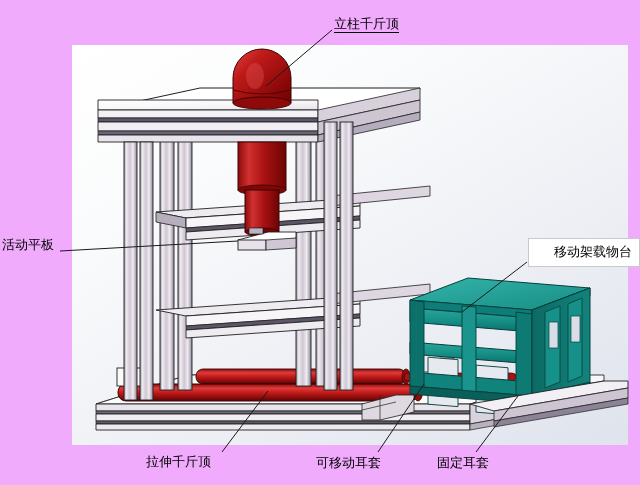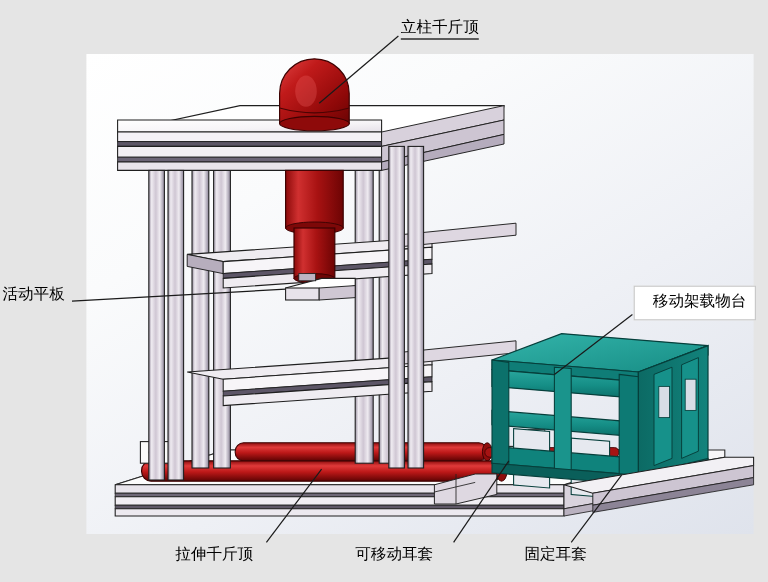--- a/index.html
+++ b/index.html
@@ -4,21 +4,21 @@
 <style>
   html, body {
     margin: 0;
     padding: 0;
     background: #ffffff;
   }
   #stage {
     position: relative;
     width: 640px;
     height: 485px;
-    background: #e5e5e5;
+    background: #f0abfc;
     overflow: hidden;
     font-family: "DejaVu Sans", "Liberation Sans", sans-serif;
   }
   
   #viewport-bg {
     position: absolute;
     left: 72px;
     top: 45px;
     width: 556px;
     height: 400px;
@@ -33,21 +33,21 @@
   .anno {
     position: absolute;
     font-family: "DejaVu Sans", "Liberation Sans", sans-serif;
     font-size: 13px;
     color: #000000;
     white-space: nowrap;
     line-height: 1.2;
   }
   .anno-boxed {
     background: #ffffff;
-    padding: 5px 7px 6px 15px;
+    padding: 5px 7px 6px 25px;
     border: 1px solid #c9c9c9;
   }
   .anno-underline {
     border-bottom: 1px solid #000000;
     padding-bottom: 1px;
   }
 </style>
 </head>
 <body>
 
@@ -274,21 +274,21 @@
   </div>
 
   <div class="anno anno-boxed" style="left:528px; top:238px;">
     <span>移动架载物台</span>
   </div>
 
   <div class="anno" style="left:146px; top:455px;font-family:Liberation Mono, monospace;">
     <span>拉伸千斤顶</span>
   </div>
 
-  <div class="anno" style="left:296px; top:455px;">
+  <div class="anno" style="left:316px; top:455px;">
     <span>可移动耳套</span>
   </div>
 
   <div class="anno" style="left:437px; top:455px;">
     <span>固定耳套</span>
   </div>
 
 </div>
 
 </body></html>

